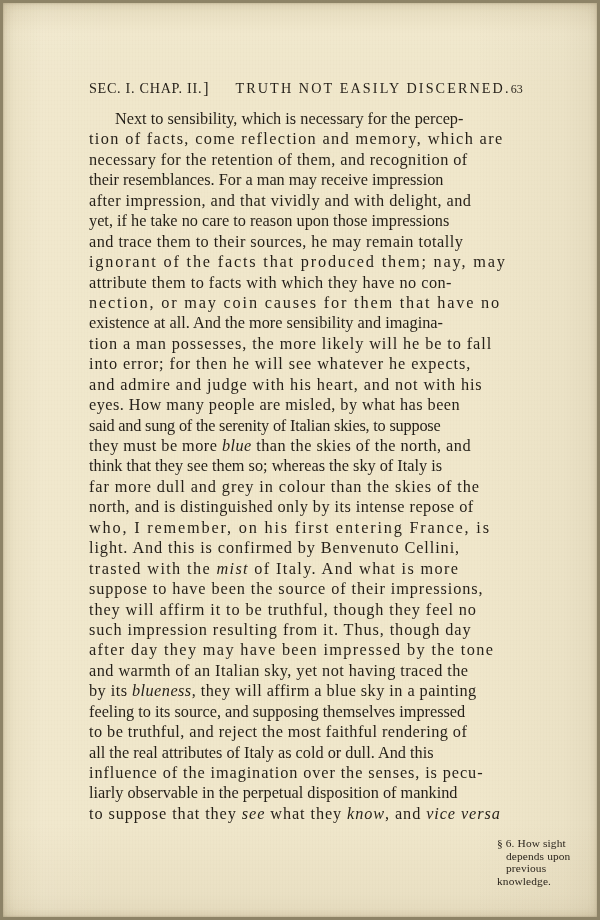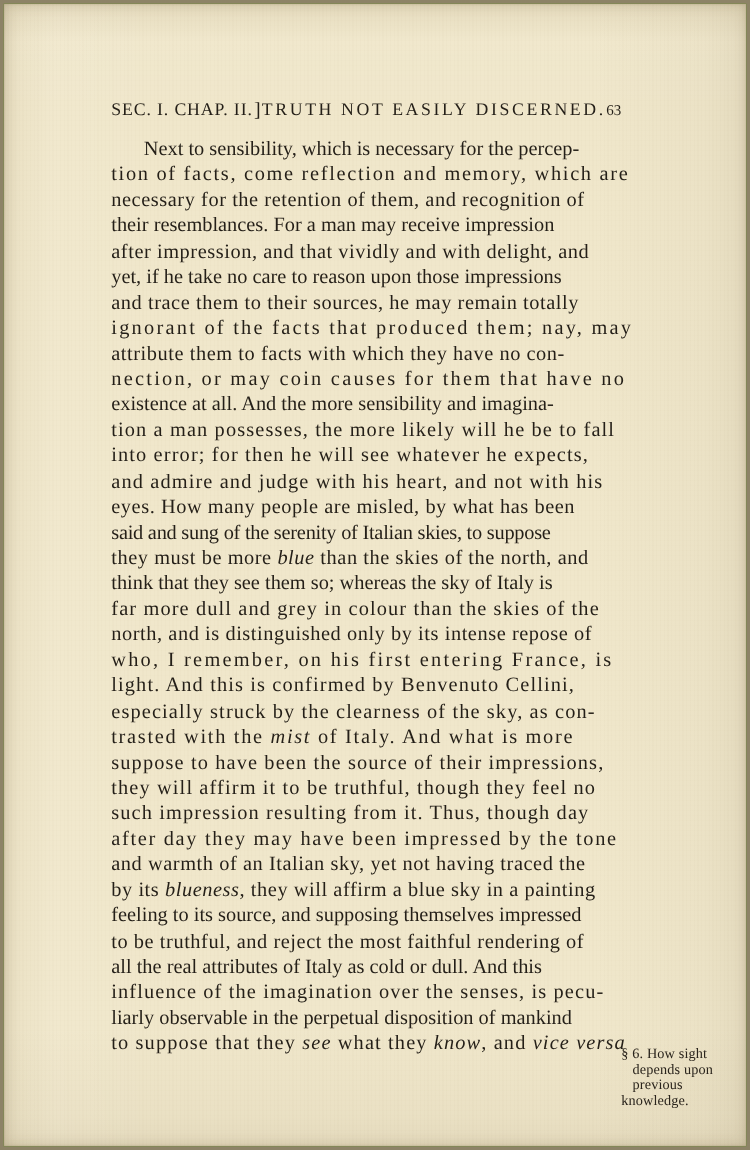--- a/index.html
+++ b/index.html
@@ -91,20 +91,21 @@
   }
   .rh-bracket {
     font-size:16px;
     margin-left:1px;
     position:relative; top:1px;
   }
   .rh-title {
     font-variant:small-caps;
     font-size:14.2px;
     letter-spacing:2.1px;
+    margin-left:26px;
   }
   .rh-page {
     font-size:12px;
     letter-spacing:0;
     margin-left:auto;
     padding-right:2px;
   }
 
   
   #body-col {
@@ -177,21 +178,20 @@
       <div class="line t2">into error; for then he will <span>see</span> whatever he expects,</div>
       <div class="line t2">and admire and judge with his heart, and not with his</div>
       <div class="line t1">eyes.   How many people are misled, by what has been</div>
       <div class="line tn1">said and sung of the serenity of Italian skies, to suppose</div>
       <div class="line t1">they must be more <i>blue</i> than the skies of the north, and</div>
       <div class="line t0">think that they see them so; whereas the sky of Italy is</div>
       <div class="line t2">far more dull and grey in colour than the skies of the</div>
       <div class="line t1">north, and is distinguished only by its intense repose of</div>
       <div class="line t4">who, I remember, on his first entering France, is</div>
       <div class="line t2">light.  And this is confirmed by Benvenuto Cellini,</div>
-      <div class="line t2">especially struck by the clearness of the sky, as con-</div>
       <div class="line t3">trasted with the <i>mist</i> of Italy.  And what is more</div>
       <div class="line t2">suppose to have been the source of their impressions,</div>
       <div class="line t2">they will affirm it to be truthful, though they feel no</div>
       <div class="line t2">such impression resulting from it.   Thus, though day</div>
       <div class="line t3">after day they may have been impressed by the tone</div>
       <div class="line t1">and warmth of an Italian sky, yet not having traced the</div>
       <div class="line t1">by its <i>blueness</i>, they will affirm a blue sky in a painting</div>
       <div class="line t0">feeling to its source, and supposing themselves impressed</div>
       <div class="line t1">to be truthful, and reject the most faithful rendering of</div>
       <div class="line t0">all the real attributes of Italy as cold or dull.  And this</div>

